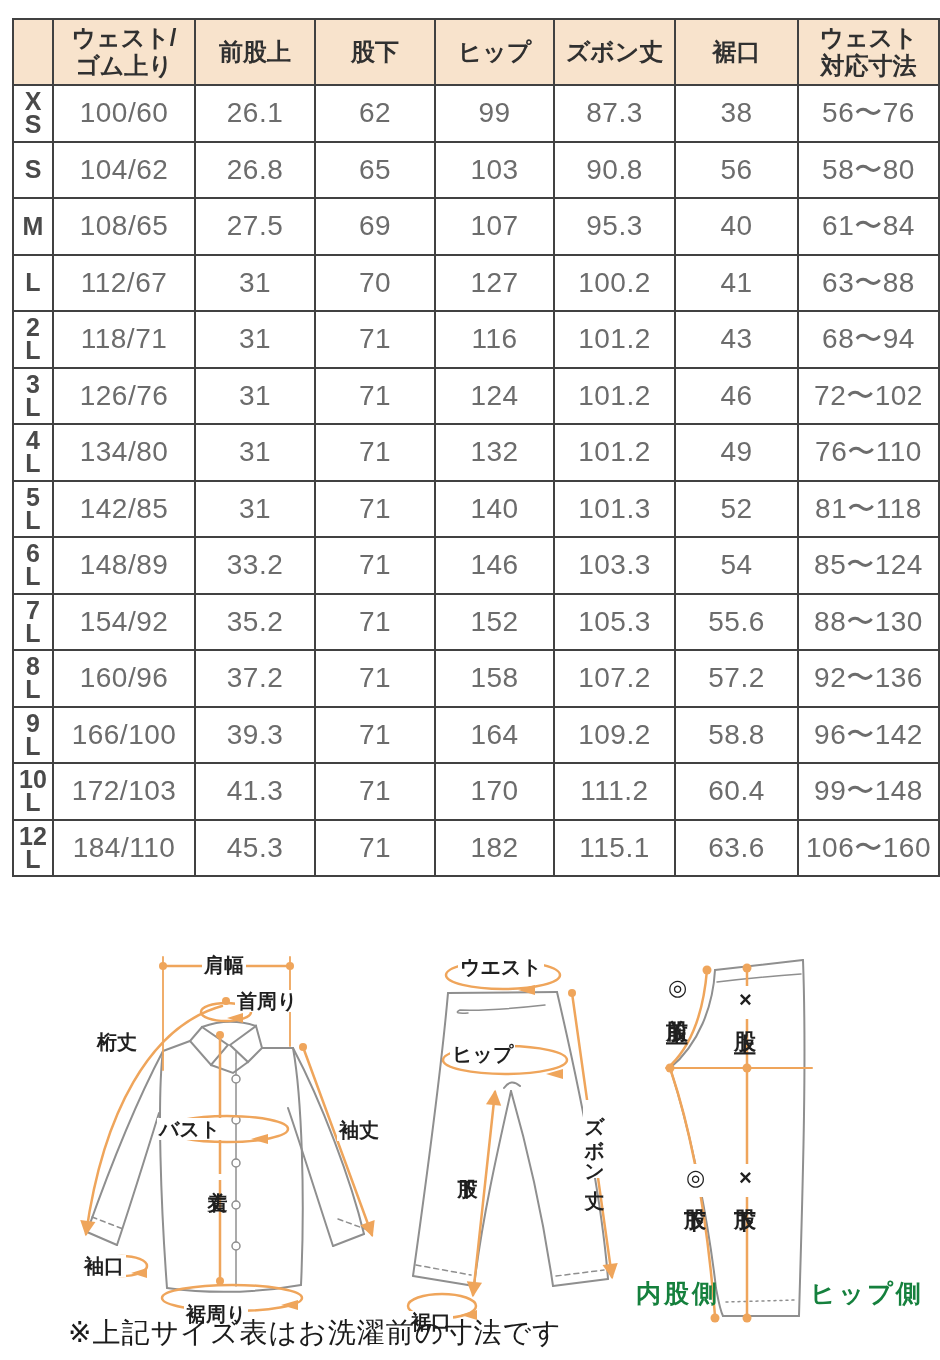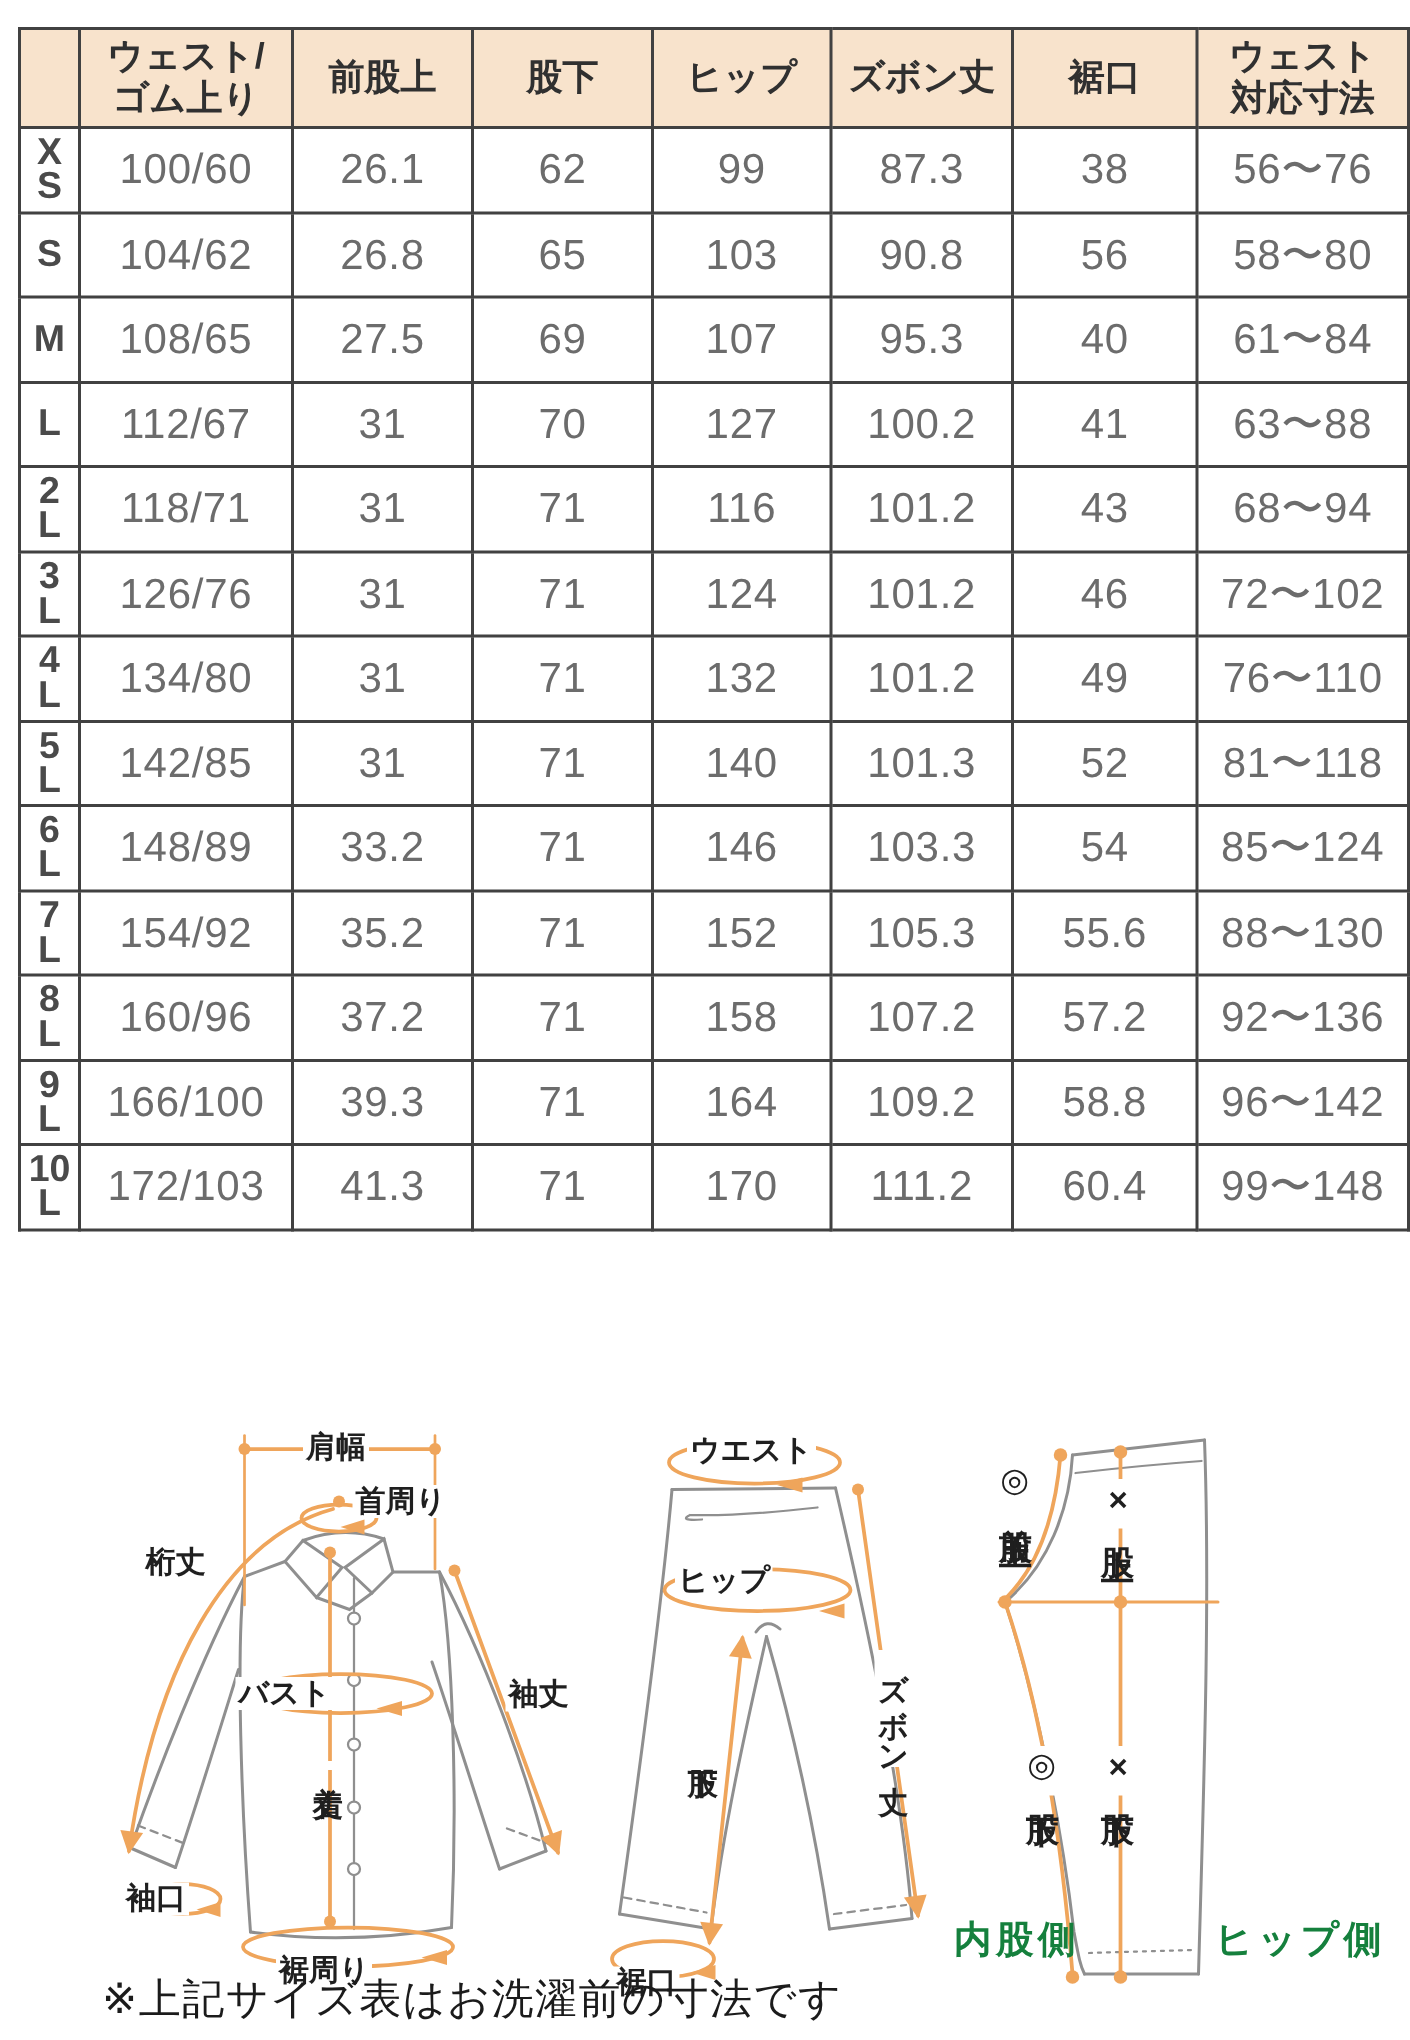--- a/index.html
+++ b/index.html
@@ -207,20 +207,31 @@
         <th>10
 L</th>
         <td>172/103</td>
         <td>41.3</td>
         <td>71</td>
         <td>170</td>
         <td>111.2</td>
         <td>60.4</td>
         <td>99〜148</td>
       </tr>
+      <tr>
+        <th>12
+L</th>
+        <td>184/110</td>
+        <td>45.3</td>
+        <td>71</td>
+        <td>182</td>
+        <td>115.1</td>
+        <td>63.6</td>
+        <td>106〜160</td>
+      </tr>
     </tbody>
 </table>
 
 <div class="diagrams">
   <svg width="940" height="412" viewBox="0 0 940 412">
     <defs>
       <marker id="arrow" viewBox="0 0 8 8" refX="6.5" refY="4" markerWidth="7" markerHeight="7" orient="auto-start-reverse">
         <path d="M0.5,0.5 L7.5,4 L0.5,7.5 Z" fill="#EFA55B"></path>
       </marker>
     </defs>

